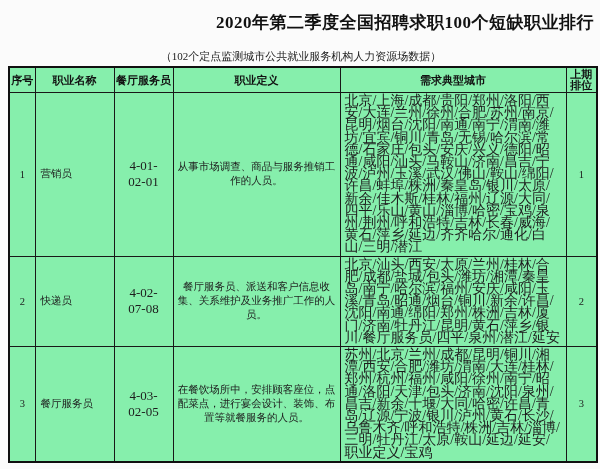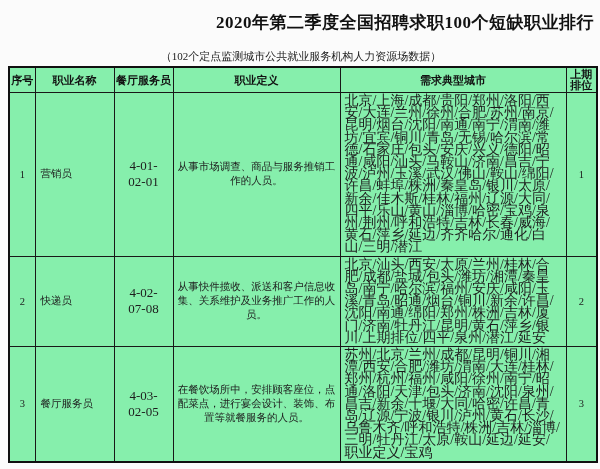--- a/index.html
+++ b/index.html
@@ -107,22 +107,22 @@
           <td class="col-name">营销员</td>
           <td class="col-code">4-01-02-01</td>
           <td class="col-definition">从事市场调查、商品与服务推销工作的人员。</td>
           <td class="col-cities">北京/上海/成都/贵阳/郑州/洛阳/西安/大连/兰州/徐州/合肥/苏州/南京/昆明/烟台/沈阳/南通/南宁/渭南/潍坊/宜宾/铜川/青岛/无锡/哈尔滨/常德/石家庄/包头/安庆/兴义/德阳/昭通/咸阳/汕头/马鞍山/济南/昌吉/宁波/泸州/玉溪/武汉/佛山/鞍山/绵阳/许昌/蚌埠/株洲/秦皇岛/银川/太原/新余/佳木斯/桂林/福州/辽源/大同/四平/乐山/黄山/淄博/哈密/宝鸡/泉州/荆州/呼和浩特/吉林/长春/威海/黄石/萍乡/延边/齐齐哈尔/通化/白山/三明/潜江</td>
           <td class="col-prev_rank">1</td>
         </tr>
         <tr>
           <td class="col-no">2</td>
           <td class="col-name">快递员</td>
           <td class="col-code">4-02-07-08</td>
-          <td class="col-definition">从事快件揽收、派送和客户信息收集、关系维护及业务推广工作的人员。</td>
-          <td class="col-cities">北京/汕头/西安/太原/兰州/桂林/合肥/成都/盐城/包头/潍坊/湘潭/秦皇岛/南宁/哈尔滨/福州/安庆/咸阳/玉溪/青岛/昭通/烟台/铜川/新余/许昌/沈阳/南通/绵阳/郑州/株洲/吉林/厦门/济南/牡丹江/昆明/黄石/萍乡/银川/上期排位/四平/泉州/潜江/延安</td>
+          <td class="col-definition">餐厅服务员、派送和客户信息收集、关系维护及业务推广工作的人员。</td>
+          <td class="col-cities">北京/汕头/西安/太原/兰州/桂林/合肥/成都/盐城/包头/潍坊/湘潭/秦皇岛/南宁/哈尔滨/福州/安庆/咸阳/玉溪/青岛/昭通/烟台/铜川/新余/许昌/沈阳/南通/绵阳/郑州/株洲/吉林/厦门/济南/牡丹江/昆明/黄石/萍乡/银川/餐厅服务员/四平/泉州/潜江/延安</td>
           <td class="col-prev_rank">2</td>
         </tr>
         <tr>
           <td class="col-no">3</td>
           <td class="col-name">餐厅服务员</td>
           <td class="col-code">4-03-02-05</td>
           <td class="col-definition">在餐饮场所中，安排顾客座位，点配菜点，进行宴会设计、装饰、布置等就餐服务的人员。</td>
           <td class="col-cities">苏州/北京/兰州/成都/昆明/铜川/湘潭/西安/合肥/潍坊/渭南/大连/桂林/郑州/杭州/福州/咸阳/徐州/南宁/昭通/洛阳/天津/包头/济南/沈阳/泉州/昌吉/新余/十堰/大同/哈密/许昌/青岛/辽源/宁波/银川/泸州/黄石/长沙/乌鲁木齐/呼和浩特/株洲/吉林/淄博/三明/牡丹江/太原/鞍山/延边/延安/职业定义/宝鸡</td>
           <td class="col-prev_rank">3</td>
         </tr>

